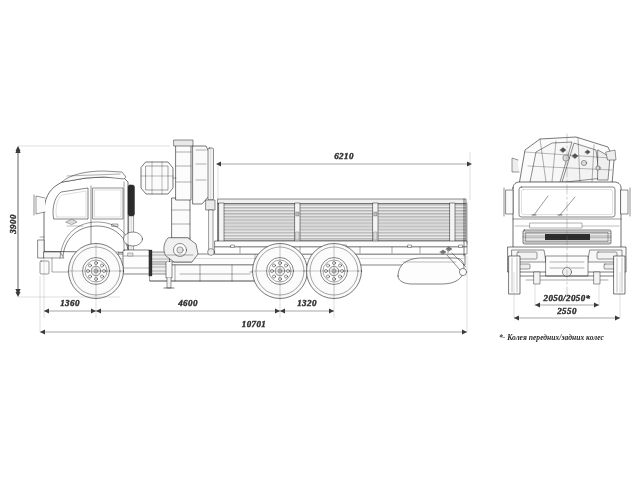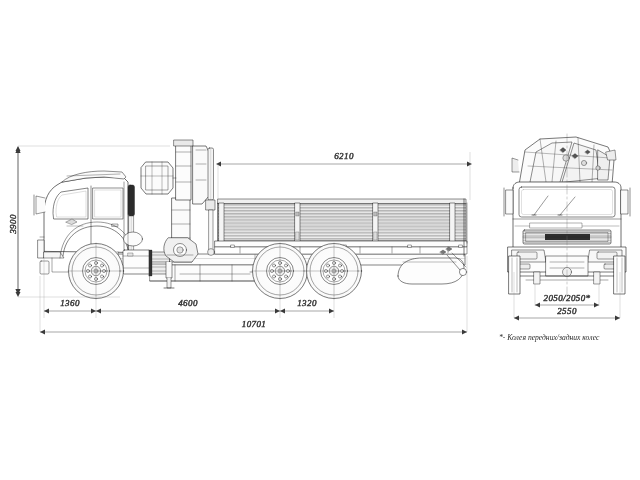--- a/index.html
+++ b/index.html
@@ -1,18 +1,18 @@
 <!DOCTYPE html>
 <html><head>
 <meta charset="utf-8">
 <style>
   html,body{margin:0;padding:0;background:#ffffff;}
   body{width:640px;height:480px;overflow:hidden;
        font-family:"Liberation Serif", serif;}
-  #stage{position:relative;width:640px;height:480px;background:#ec4899;}
+  #stage{position:relative;width:640px;height:480px;background:#ec4899;font-weight:bold;}
   svg{display:block;}
   .dimtext{font-family:"Liberation Serif", serif;font-style:italic;
            font-size:9px;fill:#2a2a2a;letter-spacing:.4px;}
   .notetext{font-family:"Liberation Serif", serif;font-style:italic;
             font-size:7.6px;fill:#2a2a2a;}
 </style>
 </head>
 <body>
 
 <div id="stage">

